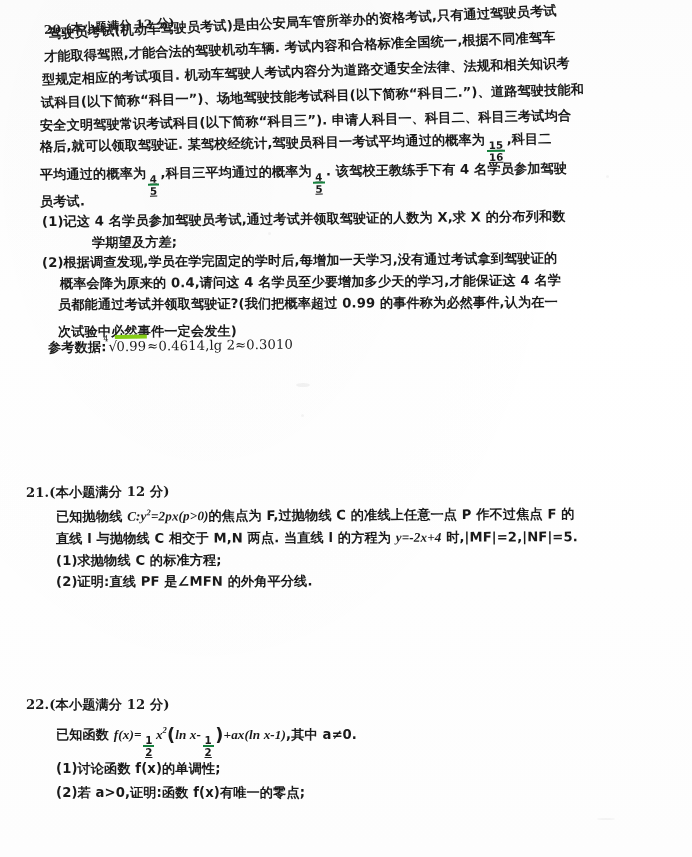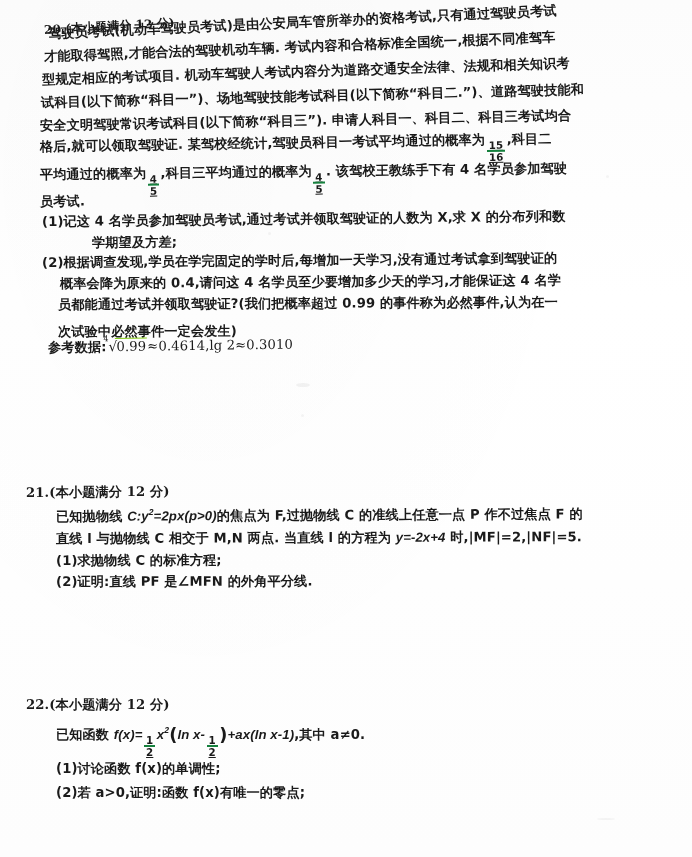--- a/index.html
+++ b/index.html
@@ -29,21 +29,21 @@
     background: rgba(120,120,120,0.25);
     border-radius: 50%;
   }
   .line {
     white-space: nowrap;
     font-size: 13.2px;
     line-height: 1.0;
     letter-spacing: 0.1px;
   }
   .cn { font-family: "DejaVu Sans", "Liberation Sans", sans-serif; font-weight: 600; }
-  .ital { font-family: Liberation Sans, sans-serif; font-style: italic; }
+  .ital { font-family: Liberation Serif, serif; font-style: italic; }
   .mono-num { font-family: "DejaVu Serif", "Liberation Serif", serif; font-style: normal; }
 
   
   .frac {
     display: inline-flex;
     flex-direction: column;
     align-items: center;
     justify-content: center;
     vertical-align: -0.48em;
     font-size: 0.78em;
@@ -58,21 +58,21 @@
   
   .radical { display: inline-block; position: relative; padding-left: 2px; font-style: normal; }
   .radical .idx {
     position: absolute;
     left: -3px;
     top: -5px;
     font-size: 0.6em;
   }
   .radical .sign { font-size: 1.05em; }
   .radical .rad-body {
-    border-top: 1px solid #84cc16;
+    border-top: 4px solid #84cc16;
     padding: 0 1px 0 1px;
     margin-left: -2px;
   }
 
   
   sup { font-size: 0.65em; vertical-align: super; line-height: 0; }
 
   
   #problem20 {
     position: absolute;

